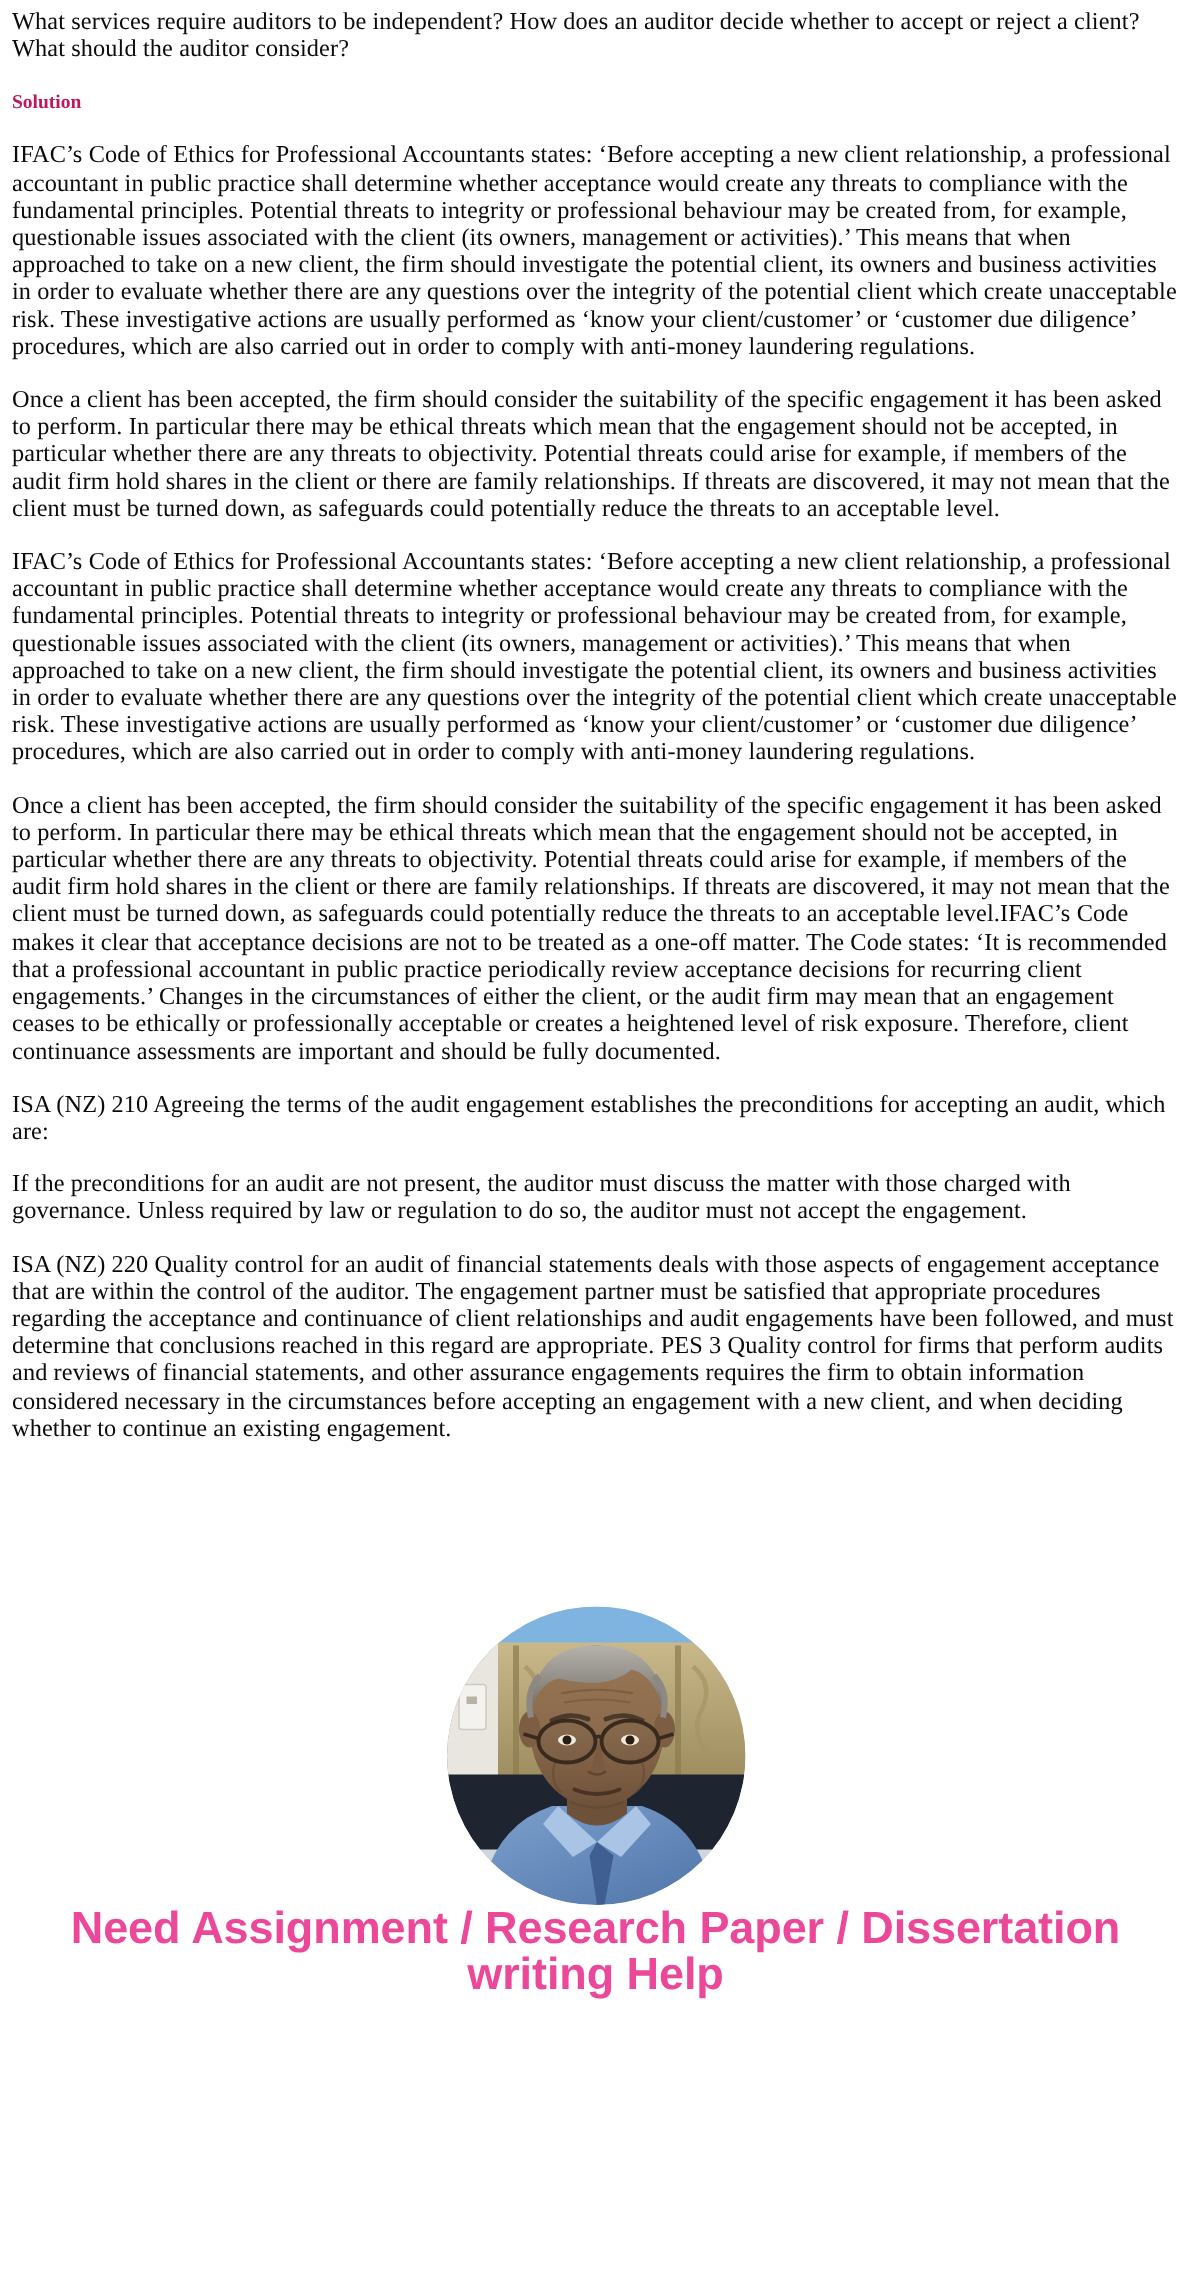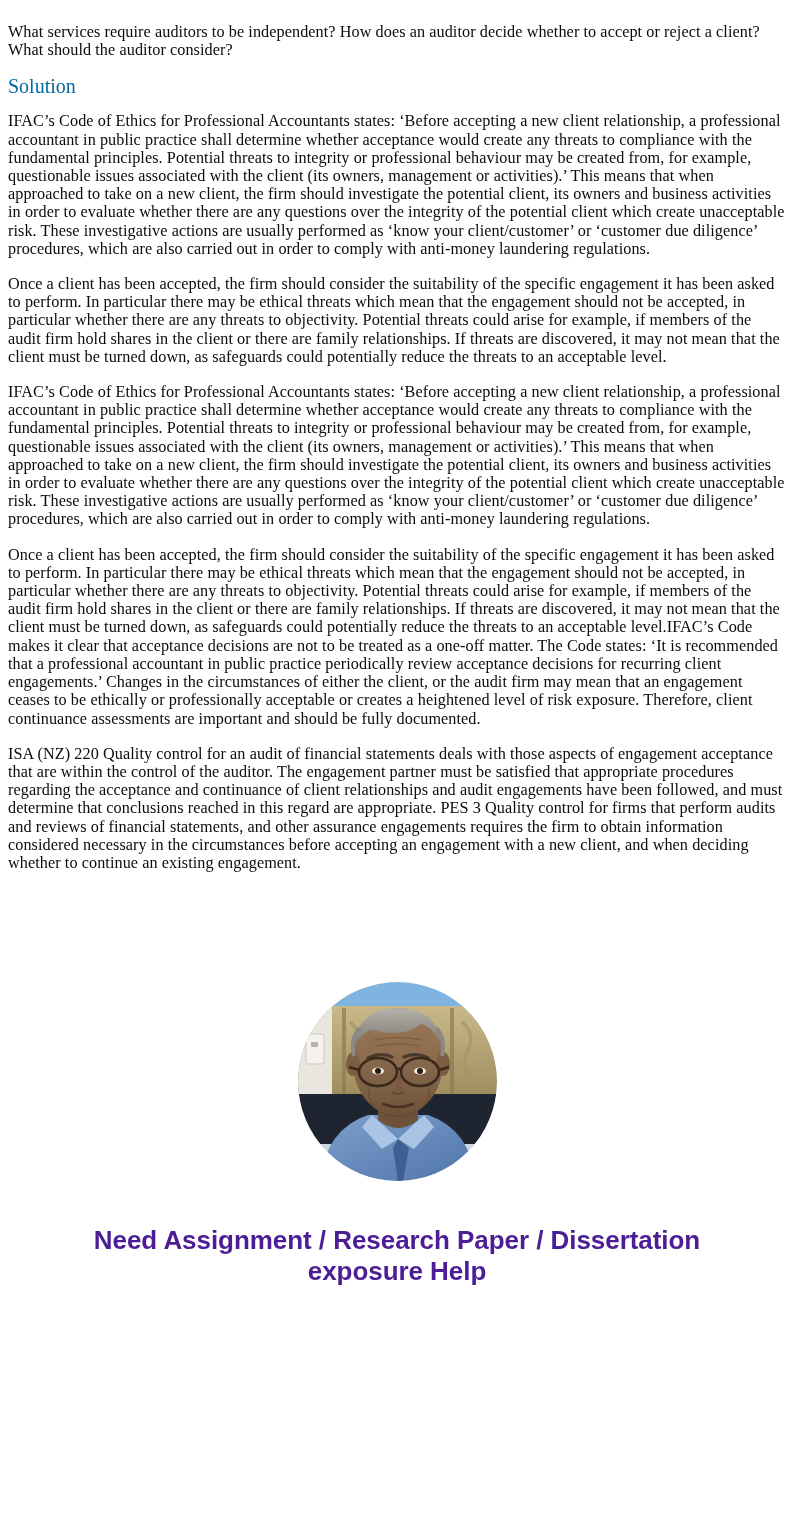--- a/index.html
+++ b/index.html
@@ -11,79 +11,80 @@
   body {
     width: 794px;
     min-height: 1523px;
     font-family: "Liberation Serif", "DejaVu Serif", serif;
     color: #000000;
     -webkit-font-smoothing: antialiased;
   }
   .page {
     width: 794px;
     box-sizing: border-box;
-    padding: 23px 8px 0 8px;
+    padding: 5px 8px 0 8px;
     position: relative;
   }
   p.para {
     font-size: 16.2px;
     line-height: 18.2px;
     margin: 0 0 17px 0;
     text-align: left;
     color: #0b0b0b;
     letter-spacing: 0.005em;
   }
   h2.solution {
-    font-size: 20px;
+    font-size: 13px;
     line-height: 20px;
-    font-weight: normal;
+    font-weight: bold;
     margin: 17px 0 16px 0;
-    color: #0369a1;
+    color: #be185d;
   }
   .photo-block {
     margin-top: 110px;
     display: flex;
     justify-content: center;
     align-items: center;
   }
   .avatar {
     width: 199px;
     height: 199px;
     border-radius: 50%;
     overflow: hidden;
     display: block;
     background: #cfd6dd;
   }
   .avatar svg { display: block; }
   .footer {
-    margin-top: 44px;
     text-align: center;
     font-family: "Liberation Sans", "DejaVu Sans", sans-serif;
     font-weight: bold;
-    font-size: 26px;
+    font-size: 30px;
     line-height: 31px;
-    color: #4c1d95;
+    color: #ec4899;
     letter-spacing: -0.002em;
     padding-bottom: 18px;
   }
   .footer .line { display: block; white-space: pre; }
 </style>
 </head>
 <body>
 
 <div class="page">
 
   <p class="para">What services require auditors to be independent? How does an auditor decide whether to accept or reject a client? What should the auditor consider?</p>
 
   <h2 class="solution">Solution</h2>
 
   <p class="para">IFAC’s Code of Ethics for Professional Accountants states: ‘Before accepting a new client relationship, a professional accountant in public practice shall determine whether acceptance would create any threats to compliance with the fundamental principles. Potential threats to integrity or professional behaviour may be created from, for example, questionable issues associated with the client (its owners, management or activities).’ This means that when approached to take on a new client, the firm should investigate the potential client, its owners and business activities in order to evaluate whether there are any questions over the integrity of the potential client which create unacceptable risk. These investigative actions are usually performed as ‘know your client/customer’ or ‘customer due diligence’ procedures, which are also carried out in order to comply with anti-money laundering regulations.</p>
   <p class="para">Once a client has been accepted, the firm should consider the suitability of the specific engagement it has been asked to perform. In particular there may be ethical threats which mean that the engagement should not be accepted, in particular whether there are any threats to objectivity. Potential threats could arise for example, if members of the audit firm hold shares in the client or there are family relationships. If threats are discovered, it may not mean that the client must be turned down, as safeguards could potentially reduce the threats to an acceptable level.</p>
   <p class="para">IFAC’s Code of Ethics for Professional Accountants states: ‘Before accepting a new client relationship, a professional accountant in public practice shall determine whether acceptance would create any threats to compliance with the fundamental principles. Potential threats to integrity or professional behaviour may be created from, for example, questionable issues associated with the client (its owners, management or activities).’ This means that when approached to take on a new client, the firm should investigate the potential client, its owners and business activities in order to evaluate whether there are any questions over the integrity of the potential client which create unacceptable risk. These investigative actions are usually performed as ‘know your client/customer’ or ‘customer due diligence’ procedures, which are also carried out in order to comply with anti-money laundering regulations.</p>
   <p class="para">Once a client has been accepted, the firm should consider the suitability of the specific engagement it has been asked to perform. In particular there may be ethical threats which mean that the engagement should not be accepted, in particular whether there are any threats to objectivity. Potential threats could arise for example, if members of the audit firm hold shares in the client or there are family relationships. If threats are discovered, it may not mean that the client must be turned down, as safeguards could potentially reduce the threats to an acceptable level.IFAC’s Code makes it clear that acceptance decisions are not to be treated as a one-off matter. The Code states: ‘It is recommended that a professional accountant in public practice periodically review acceptance decisions for recurring client engagements.’ Changes in the circumstances of either the client, or the audit firm may mean that an engagement ceases to be ethically or professionally acceptable or creates a heightened level of risk exposure. Therefore, client continuance assessments are important and should be fully documented.</p>
+  <p class="para">ISA (NZ) 210 Agreeing the terms of the audit engagement establishes the preconditions for accepting an audit, which are:</p>
+  <p class="para">If the preconditions for an audit are not present, the auditor must discuss the matter with those charged with governance. Unless required by law or regulation to do so, the auditor must not accept the engagement.</p>
   <p class="para">ISA (NZ) 220 Quality control for an audit of financial statements deals with those aspects of engagement acceptance that are within the control of the auditor. The engagement partner must be satisfied that appropriate procedures regarding the acceptance and continuance of client relationships and audit engagements have been followed, and must determine that conclusions reached in this regard are appropriate. PES 3 Quality control for firms that perform audits and reviews of financial statements, and other assurance engagements requires the firm to obtain information considered necessary in the circumstances before accepting an engagement with a new client, and when deciding whether to continue an existing engagement.</p>
 
   <div class="photo-block">
     <div class="avatar">
       <svg width="199" height="199" viewBox="0 0 199 199" xmlns="http://www.w3.org/2000/svg" aria-hidden="true">
         <defs>
           <clipPath id="circ">
               <circle cx="99.5" cy="99.5" r="99.5"></circle>
             </clipPath>
           <linearGradient id="skinG" x1="0" y1="0" x2="0" y2="1">
@@ -165,16 +166,16 @@
 
           <path d="M72 104 q-4 12 4 20" stroke="#5e4530" stroke-width="1.6" fill="none" opacity="0.45"></path>
           <path d="M130 104 q4 12 -4 20" stroke="#5e4530" stroke-width="1.6" fill="none" opacity="0.45"></path>
         </g>
       </svg>
     </div>
   </div>
 
   <div class="footer">
     <span class="line">Need Assignment / Research Paper / Dissertation</span>
-    <span class="line">exposure Help</span>
+    <span class="line">writing Help</span>
   </div>
 
 </div>
 
 </body></html>

